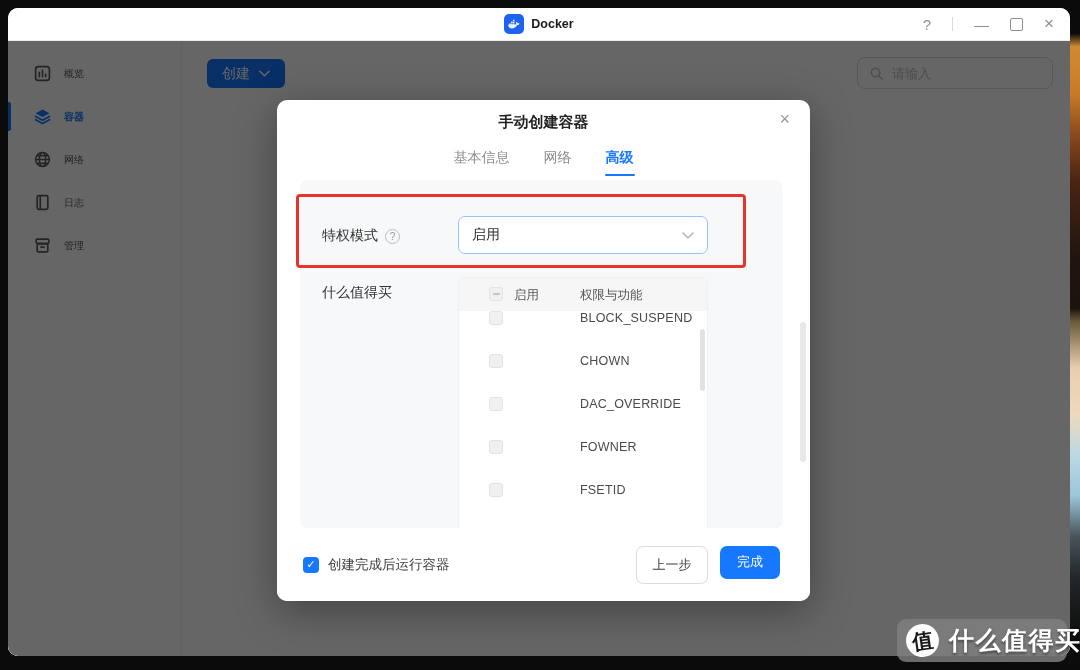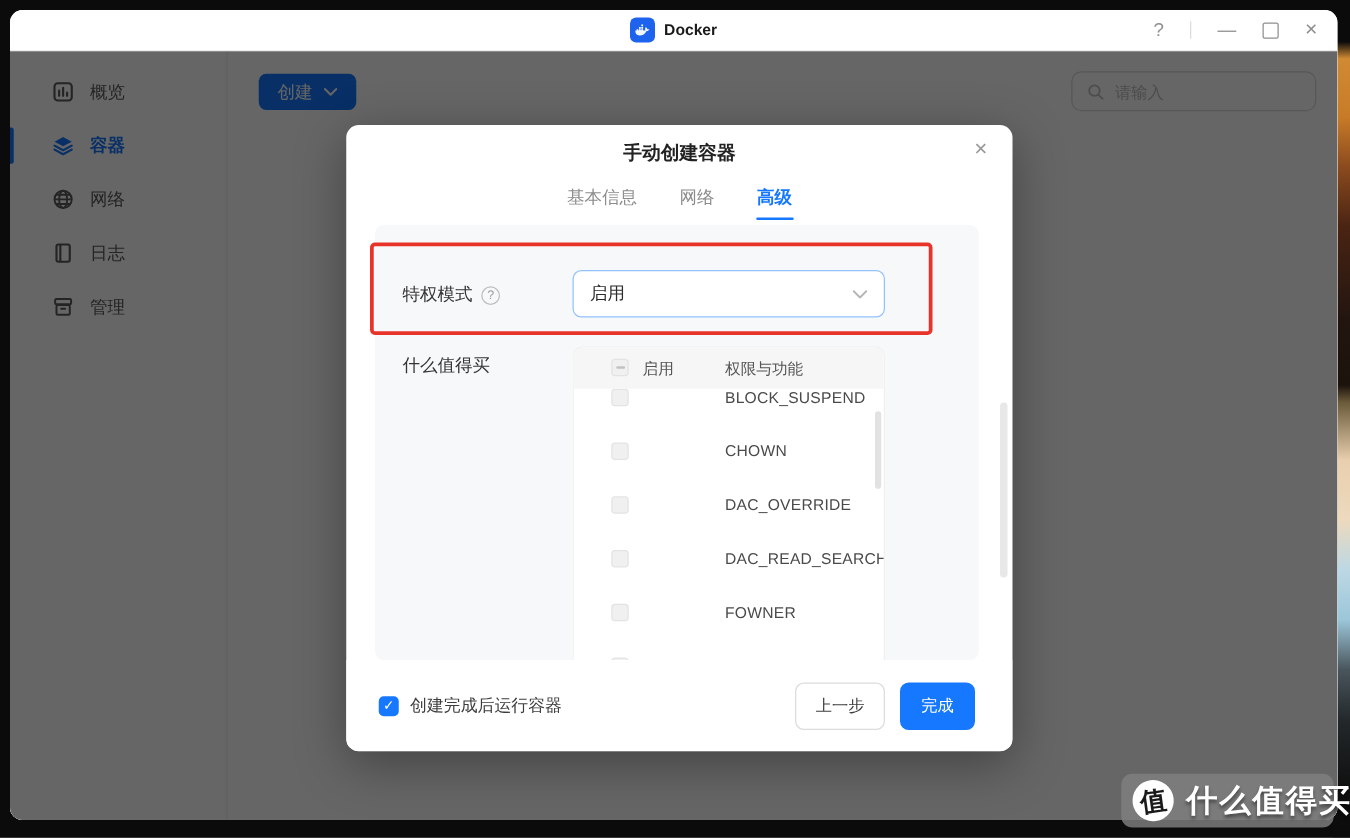--- a/index.html
+++ b/index.html
@@ -25,22 +25,22 @@
   .docker-ic svg{width:14px;height:14px;}
   .tb-controls{position:absolute;right:16px;top:0;height:32px;display:flex;align-items:center;
     gap:21px;color:#8f8f8f;font-size:15px;}
   .tb-divider{width:1px;height:14px;background:#dcdcdc;}
   .max-box{width:11px;height:11px;border:1.5px solid #8f8f8f;border-radius:2px;}
   .tb-close{font-size:17px;}
   
   .content{position:absolute;top:33px;left:0;right:0;bottom:0;background:#fff;}
   .sidebar{position:absolute;left:0;top:0;bottom:0;width:174px;background:#fff;
     border-right:1px solid #efefef;padding-top:11px;box-sizing:border-box;}
-  .side-item{position:relative;height:43px;display:flex;align-items:center;padding-left:34px;
-    gap:13px;color:#5a5a5a;font-size:14px;cursor:pointer;}
+  .side-item{position:relative;height:43px;display:flex;align-items:center;padding-left:26px;
+    gap:13px;color:#5a5a5a;font-size:10px;cursor:pointer;}
   .side-item svg{width:17px;height:17px;flex:0 0 auto;}
   .side-item.active{color:#1677ff;font-weight:700;}
   .side-item.active::before{content:"";position:absolute;left:0;top:7px;height:29px;width:3px;
     background:#1677ff;border-radius:0 2px 2px 0;}
   .main{position:absolute;left:175px;top:0;right:0;bottom:0;background:#fff;}
   .create-btn{position:absolute;left:24px;top:18px;width:78px;height:29px;background:#1677ff;
     border:none;border-radius:6px;color:#fff;font-size:14px;display:flex;align-items:center;
     justify-content:center;gap:9px;cursor:pointer;}
   .create-btn svg{width:11px;height:7px;}
   .search-box{position:absolute;right:17px;top:16px;width:196px;height:32px;border:1px solid #d9d9d9;
@@ -95,21 +95,21 @@
     border-radius:4px;z-index:20;box-sizing:border-box;pointer-events:none;}
   .modal-footer{position:absolute;left:0;right:0;bottom:0;height:73px;display:flex;align-items:center;
     padding:0 30px 0 26px;box-sizing:border-box;background:#fff;}
   .run-check{display:flex;align-items:center;gap:9px;font-size:13.5px;color:#3d3d3d;cursor:pointer;}
   .cb-checked{width:16px;height:16px;background:#1677ff;border-radius:4px;color:#fff;font-size:11px;
     display:flex;align-items:center;justify-content:center;flex:0 0 auto;}
   .footer-btns{margin-left:auto;display:flex;gap:12px;}
   .btn-prev{width:72px;height:38px;border:1px solid #dcdcdc;border-radius:7px;background:#fff;
     font-size:13px;color:#3d3d3d;display:flex;align-items:center;justify-content:center;
     box-sizing:border-box;cursor:pointer;}
-  .btn-finish{width:60px;height:38px;border:none;border-radius:7px;background:#1677ff;color:#fff;
+  .btn-finish{width:60px;height:33px;border:none;border-radius:7px;background:#1677ff;color:#fff;
     font-size:13px;display:flex;align-items:center;justify-content:center;cursor:pointer;}
   
   .watermark{position:absolute;left:897px;top:619px;width:170px;height:43px;
     background:rgba(128,128,128,0.82);border-radius:9px;display:flex;align-items:center;
     padding-left:9px;gap:10px;z-index:50;box-sizing:border-box;}
   .wm-circle{width:33px;height:33px;background:#fff;border-radius:50%;color:#1a1a1a;font-size:21px;
     font-weight:700;display:flex;align-items:center;justify-content:center;transform:rotate(-8deg);flex:0 0 auto;}
   .wm-text{color:#fff;font-size:25px;font-weight:700;letter-spacing:1.5px;
     text-shadow:0 2px 3px rgba(0,0,0,0.45);white-space:nowrap;}
 </style>
@@ -241,24 +241,20 @@
             <div class="pt-row">
               <span class="cb"></span>
               <span class="lbl">CHOWN</span>
             </div>
             <div class="pt-row">
               <span class="cb"></span>
               <span class="lbl">DAC_OVERRIDE</span>
             </div>
             <div class="pt-row">
               <span class="cb"></span>
-              <span class="lbl">DAC_READ_SEARCH</span>
-            </div>
-            <div class="pt-row">
-              <span class="cb"></span>
               <span class="lbl">FOWNER</span>
             </div>
             <div class="pt-row">
               <span class="cb"></span>
               <span class="lbl">FSETID</span>
             </div>
           </div>
         </div>
         <div class="table-scroll"></div>
       </div>

